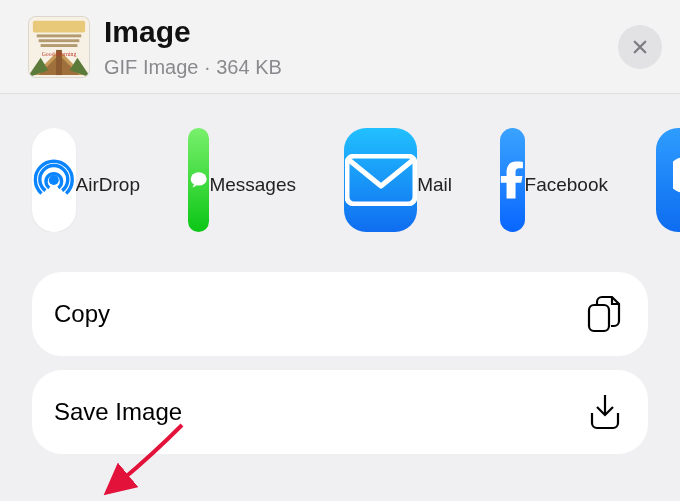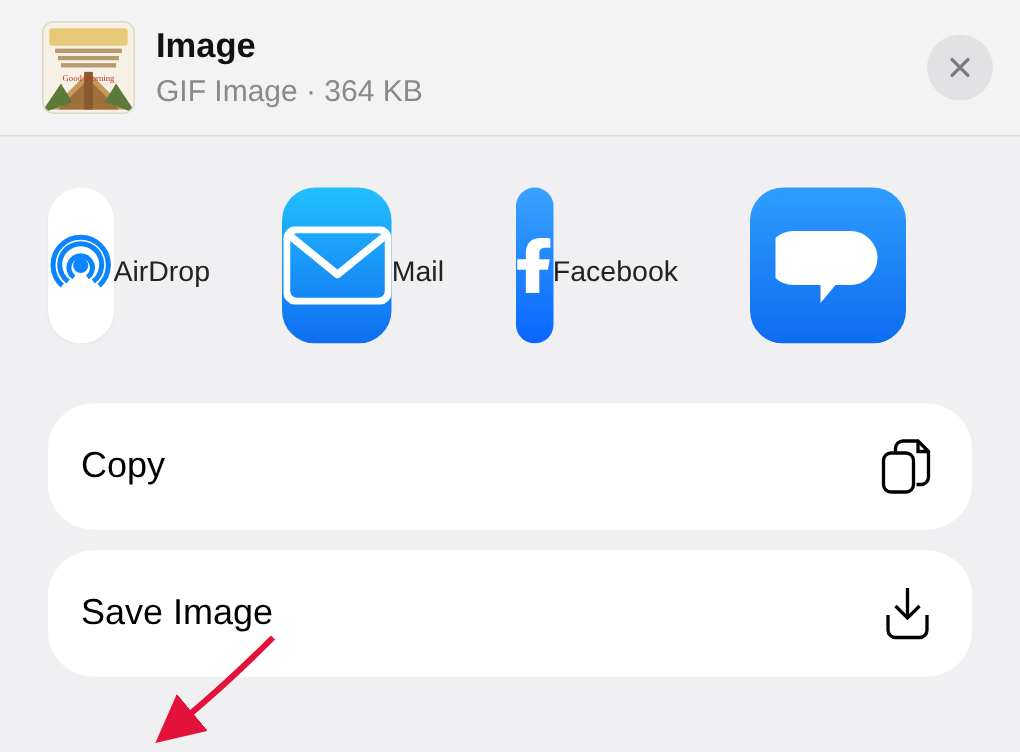--- a/index.html
+++ b/index.html
@@ -25,21 +25,21 @@
     background: #f6efe4;
     border: 1px solid rgba(0,0,0,0.1);
     position: relative;
     overflow: hidden;
     flex-shrink: 0;
   }
   .thumb svg { width: 100%; height: 100%; display: block; }
   .file-meta { margin-left: 14px; flex: 1; }
   .file-title {
     font-weight: 600;
-    font-size: 23px;
+    font-size: 30px;
     color: #111;
     line-height: 1.2;
   }
   .file-sub {
     font-size: 20px;
     color: #8a8a8e;
     margin-top: 6px;
   }
   .close-btn {
     width: 44px;
@@ -155,20 +155,29 @@
           <circle cx="39" cy="39" r="9" fill="#0a84ff" stroke="none"></circle>
           <path d="M24 58 A25 25 0 1 1 54 58"></path>
           <path d="M17 63 A33 33 0 1 1 61 63"></path>
           <path d="M31 53 A14 14 0 1 1 47 53"></path>
         </g>
       </svg>
     </div>
     <div class="app-label">AirDrop</div>
   </div>
 
+  <div class="app">
+    <div class="app-icon messages-bg">
+      <svg width="80" height="80" viewBox="0 0 80 80">
+        <ellipse cx="40" cy="36" rx="30" ry="25" fill="#fff"></ellipse>
+        <path d="M22 56 Q20 66 16 68 Q28 66 32 58 Z" fill="#fff"></path>
+      </svg>
+    </div>
+    <div class="app-label">Messages</div>
+  </div>
 
   <div class="app">
     <div class="app-icon mail-bg">
       <svg width="72" height="52" viewBox="0 0 72 52">
         <rect x="2" y="2" width="68" height="48" rx="7" fill="none" stroke="#fff" stroke-width="5"></rect>
         <path d="M4 6 L36 32 L68 6" fill="none" stroke="#fff" stroke-width="5" stroke-linejoin="round"></path>
       </svg>
     </div>
     <div class="app-label">Mail</div>
   </div>

